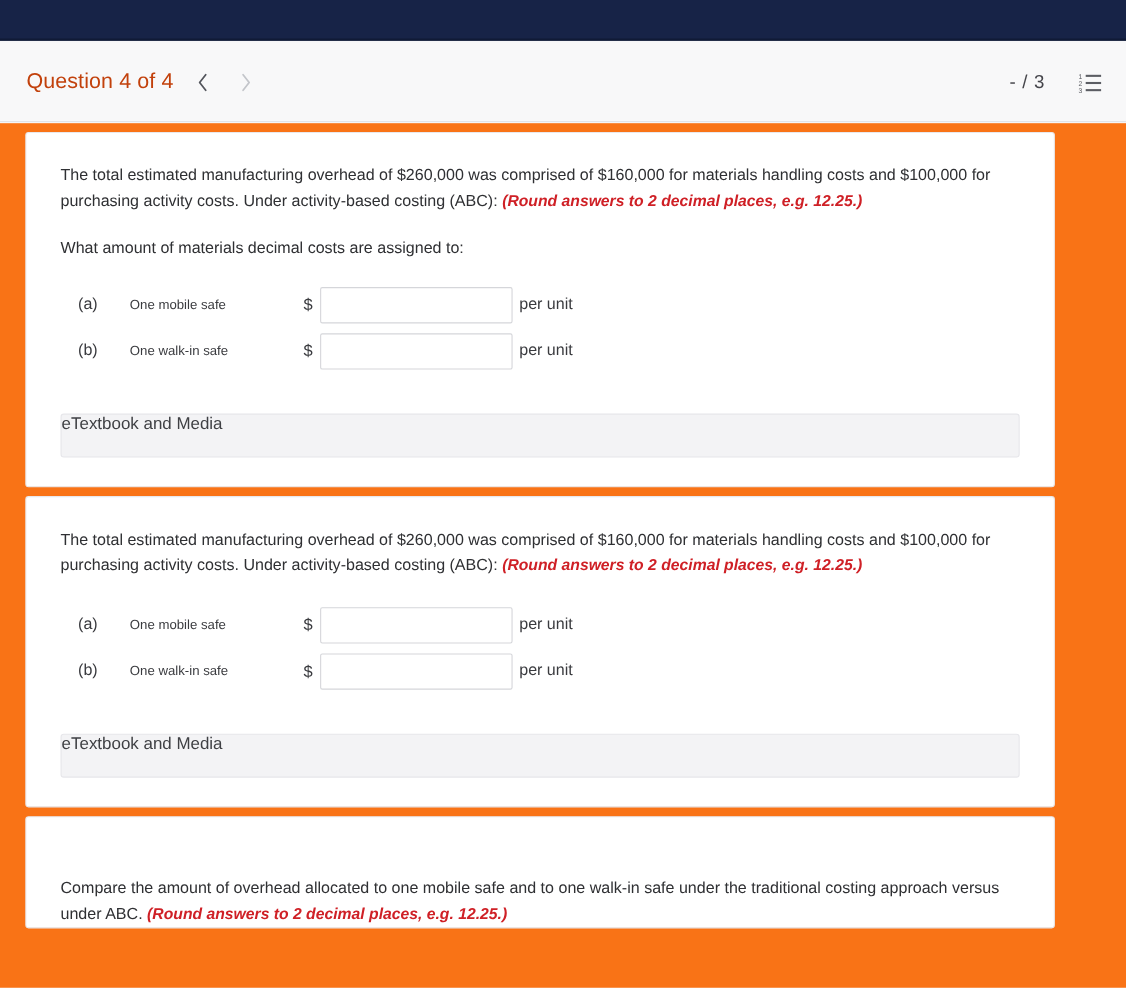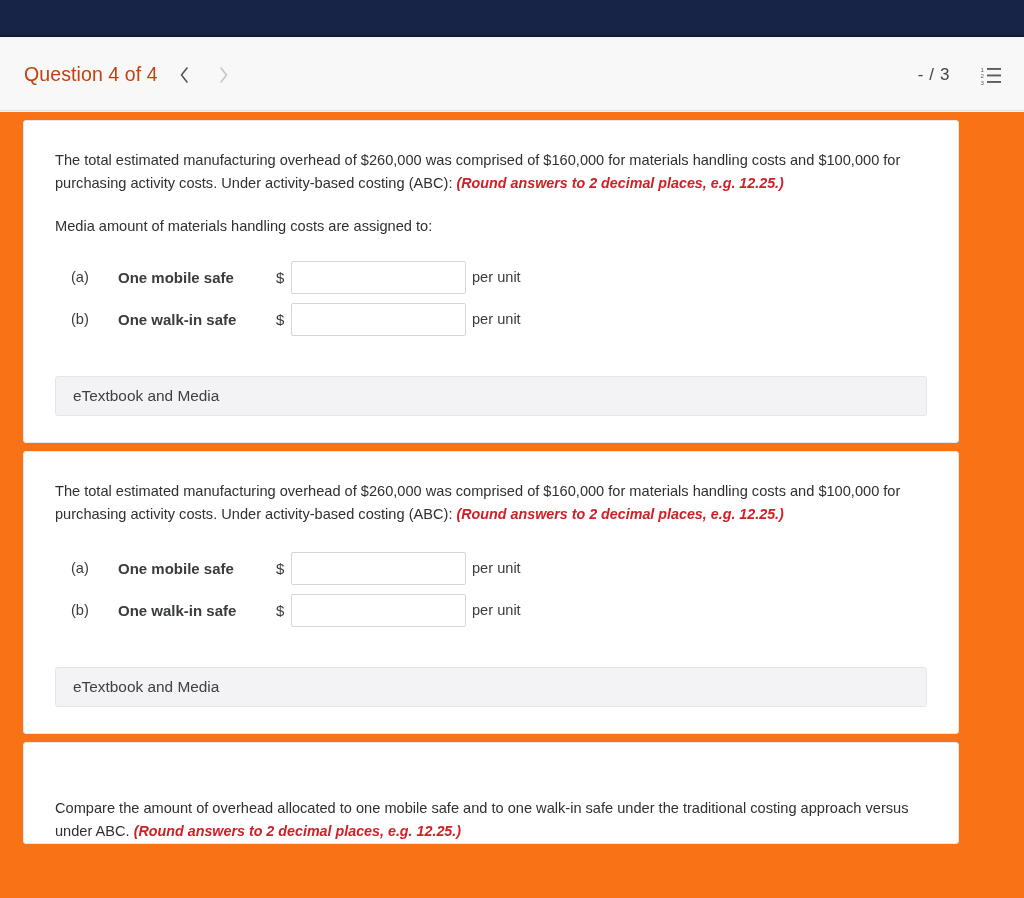--- a/index.html
+++ b/index.html
@@ -81,21 +81,21 @@
   .ans-row {
     display: flex; align-items: center;
     height: 42px;
   }
   .lbl-letter {
     width: 63px; padding-left: 16px;
     font-size: 14.6px; color: #3a3b3f;
   }
   .lbl-name {
     width: 158px;
-    font-size: 15px; color: #3a3b3f; font-weight: bold;
+    font-size: 12px; color: #3a3b3f;
   }
   .dollar {
     width: 15px; font-size: 15px; color: #3a3b3f; text-align: left;
   }
   .ans-input {
     width: 175px; height: 33px;
     border: 1px solid #d5d6da;
     border-radius: 2px;
     background: #ffffff;
     font-family: "Liberation Sans", sans-serif;
@@ -107,22 +107,21 @@
     margin-left: 6px;
     font-size: 14.6px; color: #3a3b3f;
   }
 
   .etext-bar {
     margin-top: 36px;
     height: 40px;
     background: #f3f3f5;
     border: 1px solid #e6e6ea;
     border-radius: 3px;
-    display: flex; align-items: center;
-    padding-left: 17px;
+    display: flex; 
   }
   .etext-label {
     font-size: 15.4px; color: #3f4044;
   }
 
   .cut-text { font-size: 14.6px; line-height: 22.6px; color: #2f3033; margin-top: 26px; }
 </style>
 </head>
 <body>
 
@@ -163,21 +162,21 @@
   </div>
 
   <div class="body-area">
     <div class="inner">
 
       <div class="card first">
         <div class="q-text">
           <span>The total estimated manufacturing overhead of $260,000 was comprised of $160,000 for materials handling costs and $100,000 for purchasing activity costs. Under activity-based costing (ABC):</span>
           <span class="red-note">(Round answers to 2 decimal places, e.g. 12.25.)</span>
         </div>
-        <div class="sub-q">Media amount of materials handling costs are assigned to:</div>
+        <div class="sub-q">What amount of materials decimal costs are assigned to:</div>
 
         <div class="answers">
           <div class="ans-row">
             <span class="lbl-letter">(a)</span>
             <span class="lbl-name">One mobile safe</span>
             <span class="dollar">$</span>
             <input class="ans-input" type="text" value="" style="">
             <span class="per-unit">per unit</span>
           </div>
           <div class="ans-row">

